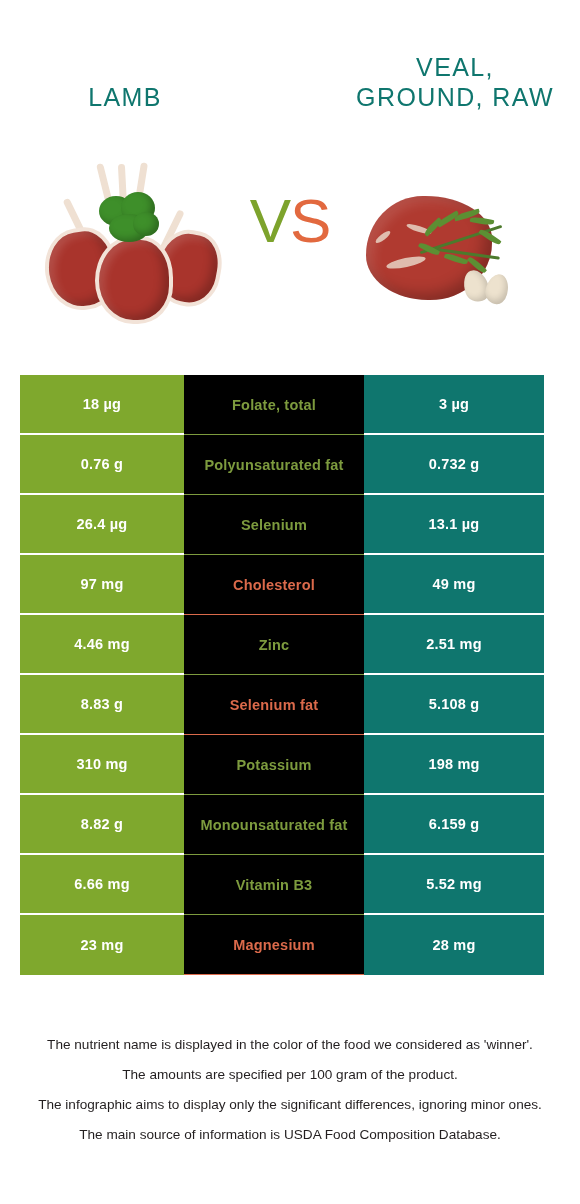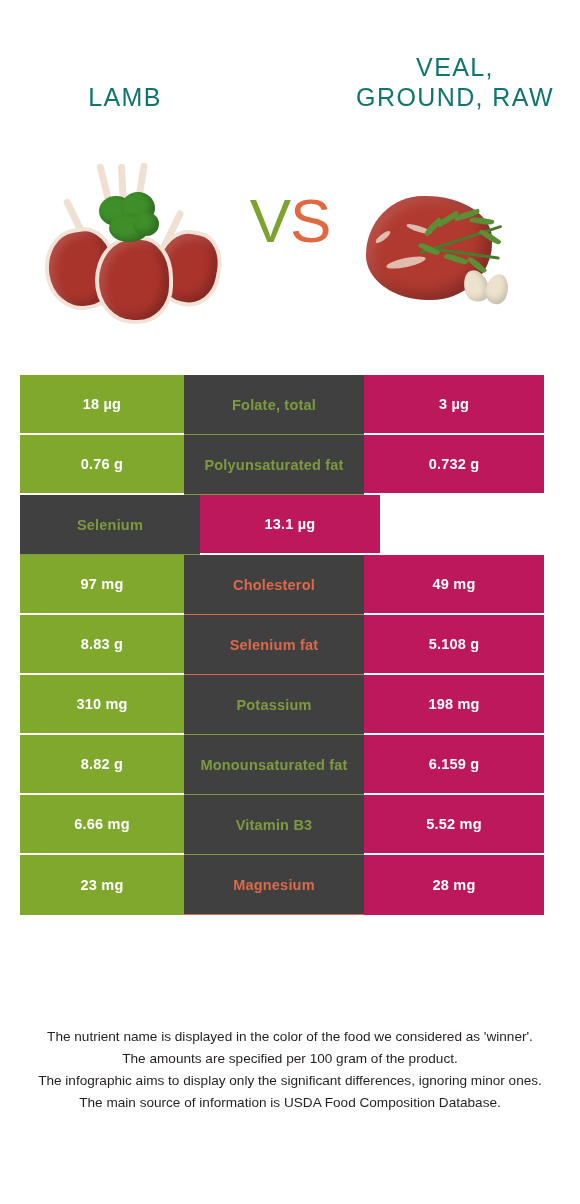--- a/index.html
+++ b/index.html
@@ -97,52 +97,52 @@
     letter-spacing: 0.2px;
   }
   .cell-left {
     width: 164px;
     background: #7FA82D;
     color: #ffffff;
     border-bottom: 2px solid #ffffff;
   }
   .cell-mid {
     width: 180px;
-    background: #404040;
+    background: #000000;
     color: #7D9B3E;
     font-weight: 700;
     font-size: 14.5px;
     border-bottom: 1.5px solid #7D9B3E;
   }
   .cell-mid.veal-win {
     color: #DB6A4B;
     border-bottom: 1.5px solid #DB6A4B;
   }
   .cell-right {
     width: 180px;
-    background: #be185d;
+    background: #0f766e;
     color: #ffffff;
     border-bottom: 2px solid #ffffff;
   }
   .row:last-child .cell-left,
   .row:last-child .cell-right { border-bottom: none; }
 
   
   .footer {
     position: absolute;
     left: 20px;
     top: 1026px;
     width: 540px;
     text-align: center;
     font-size: 13.6px;
     line-height: 22px;
     color: #231f20;
     font-weight: 400;
   }
-  .footer p { margin: 0; }
+  .footer p { margin: 8px; }
 
   
   .meat-stage { position: relative; width: 100%; height: 100%; }
 
   
   .chop {
     position: absolute;
     background: #A9342C;
     border: 4px solid #F2E3D8;
     border-radius: 48% 42% 46% 50% / 52% 48% 44% 50%;
@@ -258,27 +258,33 @@
         <div class="cell cell-left">18 µg</div>
         <div class="cell cell-mid">Folate, total</div>
         <div class="cell cell-right">3 µg</div>
       </div>
       <div class="row">
         <div class="cell cell-left">0.76 g</div>
         <div class="cell cell-mid">Polyunsaturated fat</div>
         <div class="cell cell-right">0.732 g</div>
       </div>
       <div class="row">
+        <div class="cell cell-left">26.4 µg</div>
         <div class="cell cell-mid">Selenium</div>
         <div class="cell cell-right">13.1 µg</div>
       </div>
       <div class="row">
         <div class="cell cell-left">97 mg</div>
         <div class="cell cell-mid veal-win">Cholesterol</div>
         <div class="cell cell-right">49 mg</div>
+      </div>
+      <div class="row">
+        <div class="cell cell-left">4.46 mg</div>
+        <div class="cell cell-mid">Zinc</div>
+        <div class="cell cell-right">2.51 mg</div>
       </div>
       <div class="row">
         <div class="cell cell-left">8.83 g</div>
         <div class="cell cell-mid veal-win">Selenium fat</div>
         <div class="cell cell-right">5.108 g</div>
       </div>
       <div class="row">
         <div class="cell cell-left">310 mg</div>
         <div class="cell cell-mid">Potassium</div>
         <div class="cell cell-right">198 mg</div>

